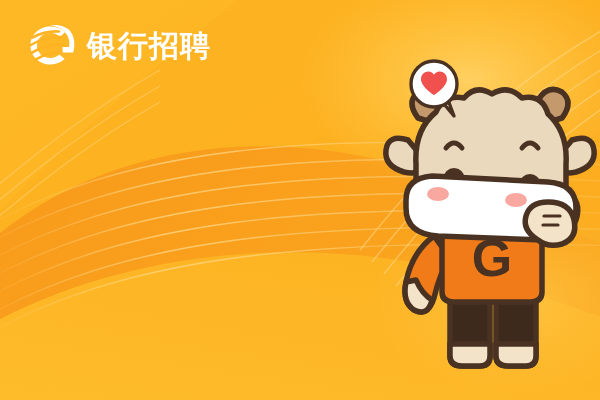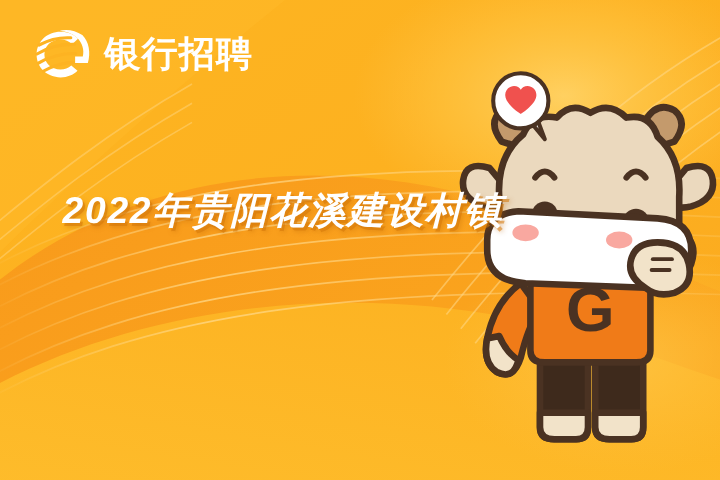--- a/index.html
+++ b/index.html
@@ -195,21 +195,20 @@
                  C42.6,15.4 44.4,21.6 43.0,27.0 L36.6,27.0 L36.6,32.4 L47.2,32.4
                  C49.8,24.4 48.2,14.6 42.6,9.2 Z"></path>
         <path d="M47.4,24.2 C47.9,28.0 47.3,31.4 46.0,34.4 L40.6,31.0
                  C41.6,28.8 42.1,26.4 42.0,24.2 Z" opacity="0.0"></path>
       </g>
     </svg>
     <div class="logo-text">银行招聘</div>
   </div>
 
   <div class="headline">
-    <div class="headline-line">2022年贵阳花溪建设村镇</div>
   </div>
 
   <svg class="mascot" viewBox="0 0 232 356" aria-hidden="true">
     <g stroke="#4A3222" stroke-width="5.5" stroke-linejoin="round" stroke-linecap="round">
 
       <path d="M78,250 L78,312 Q78,322 90,322 L108,322 Q118,322 118,312 L118,250 Z" fill="#3E2A1C"></path>
       <path d="M124,250 L124,312 Q124,322 136,322 L154,322 Q164,322 164,312 L164,250 Z" fill="#3E2A1C"></path>
       <path d="M78,300 L118,300 L118,312 Q118,322 108,322 L90,322 Q78,322 78,312 Z" fill="#F2E3C9"></path>
       <path d="M124,300 L164,300 L164,312 Q164,322 154,322 L136,322 Q124,322 124,312 Z" fill="#F2E3C9"></path>
 

